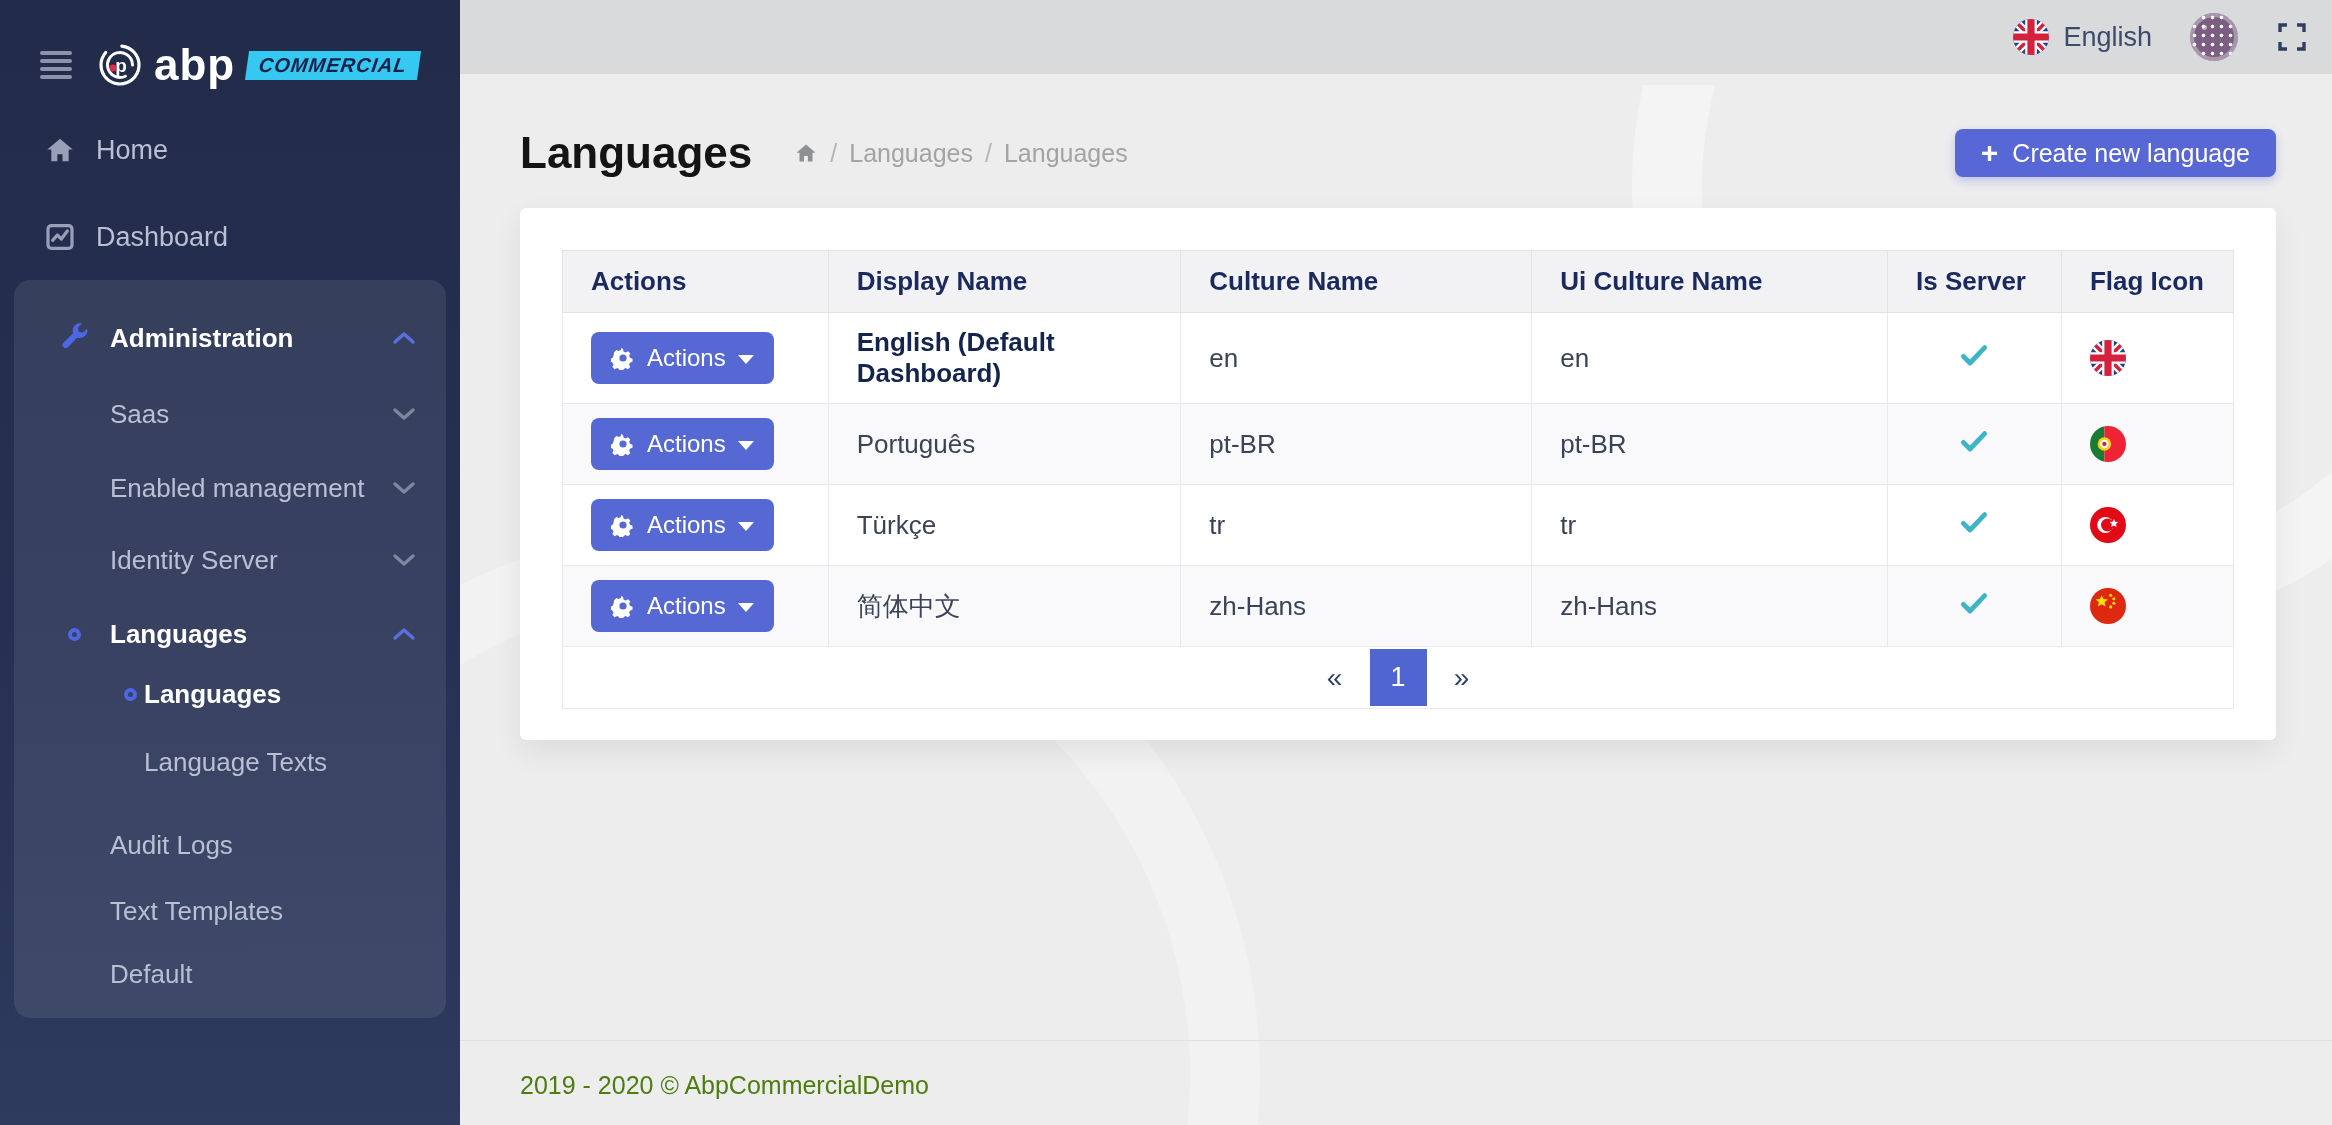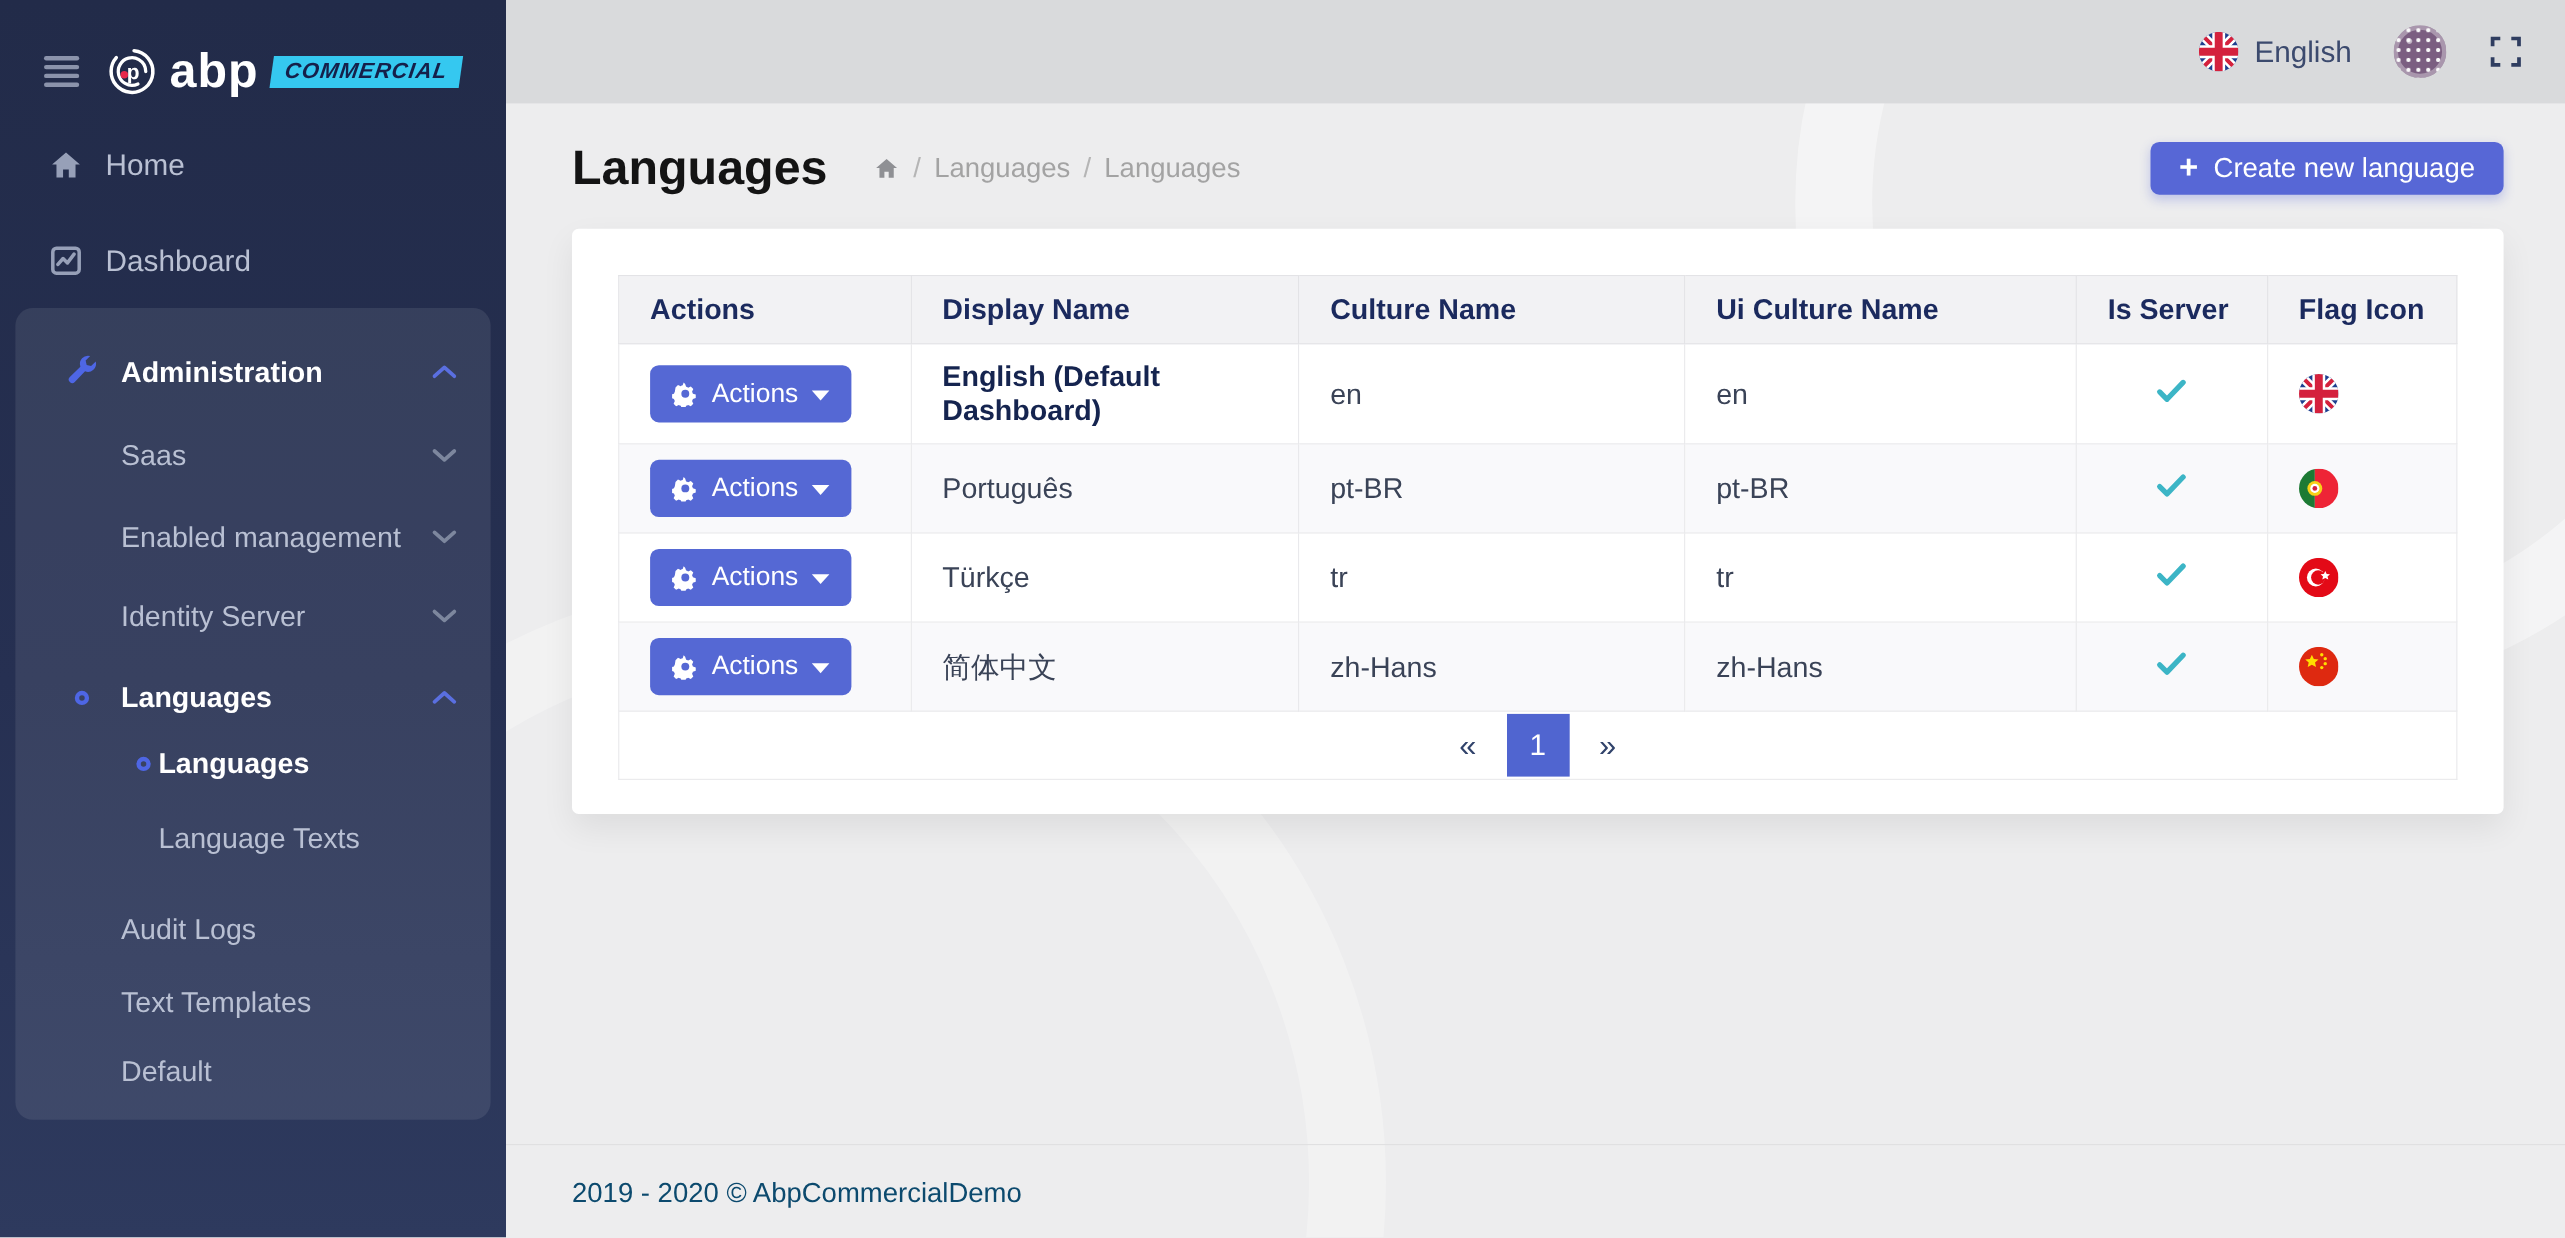--- a/index.html
+++ b/index.html
@@ -37,22 +37,22 @@
   .admin-group .nav-item:nth-child(3) { margin-top:18px; }
   .admin-group .nav-item:nth-child(4) { margin-top:16px; }
   .admin-group .nav-item:nth-child(5) { margin-top:18px; }
   .admin-group .nav-item:nth-child(6) { margin-top:4px; }
   .admin-group .nav-item:nth-child(7) { margin-top:12px; }
   .admin-group .nav-item:nth-child(8) { margin-top:27px; }
   .admin-group .nav-item:nth-child(9) { margin-top:10px; }
   .admin-group .nav-item:nth-child(10){ margin-top:7px; }
 
   
-  .topbar { position:absolute; left:460px; right:0; top:0; height:94px; background:#d9dadc;
-    display:flex; align-items:center; justify-content:flex-end; gap:38px; padding-right:38px; z-index:4; }
+  .topbar { position:absolute; left:460px; right:0; top:0; height:74px; background:#d9dadc;
+    display:flex; align-items:center; justify-content:flex-end; gap:38px; padding-right:24px; z-index:4; }
   .lang-select { display:flex; align-items:center; gap:14px; cursor:pointer; }
   .lang-select .flag-svg { width:36px; height:36px; }
   .lang-label { font-size:27px; color:#3c4a6e; }
   .avatar { width:48px; height:48px; border-radius:50%; background:#7b5e81; cursor:pointer;
     background-image:radial-gradient(circle, rgba(255,255,255,0.95) 1.6px, transparent 2.2px),
                      radial-gradient(circle at 30% 30%, rgba(255,255,255,0.55) 2px, transparent 3px);
     background-size:9px 9px, 100% 100%; box-shadow:inset 0 0 0 4px rgba(255,255,255,0.35); }
 
   
   .main { position:absolute; left:460px; right:0; top:85px; bottom:0; background:#ededee; overflow:hidden; }
@@ -88,21 +88,21 @@
   .check-svg { width:32px; height:32px; }
   .flag-svg { width:36px; height:36px; display:block; }
 
   .pagination-row { border:1px solid #e9e9ec; border-top:none; height:62px;
     display:flex; align-items:center; justify-content:center; }
   .page-arrow { font-size:28px; color:#31436b; width:70px; text-align:center; cursor:pointer; user-select:none; }
   .page-active { width:57px; height:57px; background:#5065d0; color:#fff; font-size:27px;
     display:flex; align-items:center; justify-content:center; cursor:pointer; }
 
   .footer { position:absolute; left:0; right:0; top:955px; bottom:0; border-top:1px solid #e0e0e1; }
-  .footer-text { margin:30px 0 0 60px; font-size:25px; color:#0c4a6e; }
+  .footer-text { margin:30px 0 0 60px; font-size:25px; color:#4d7c0f; }
 </style>
 </head>
 <body>
 
 <aside class="sidebar">
   <div class="logo-row">
     <div class="hamburger">
       <span></span>
         <span></span>
         <span></span>

